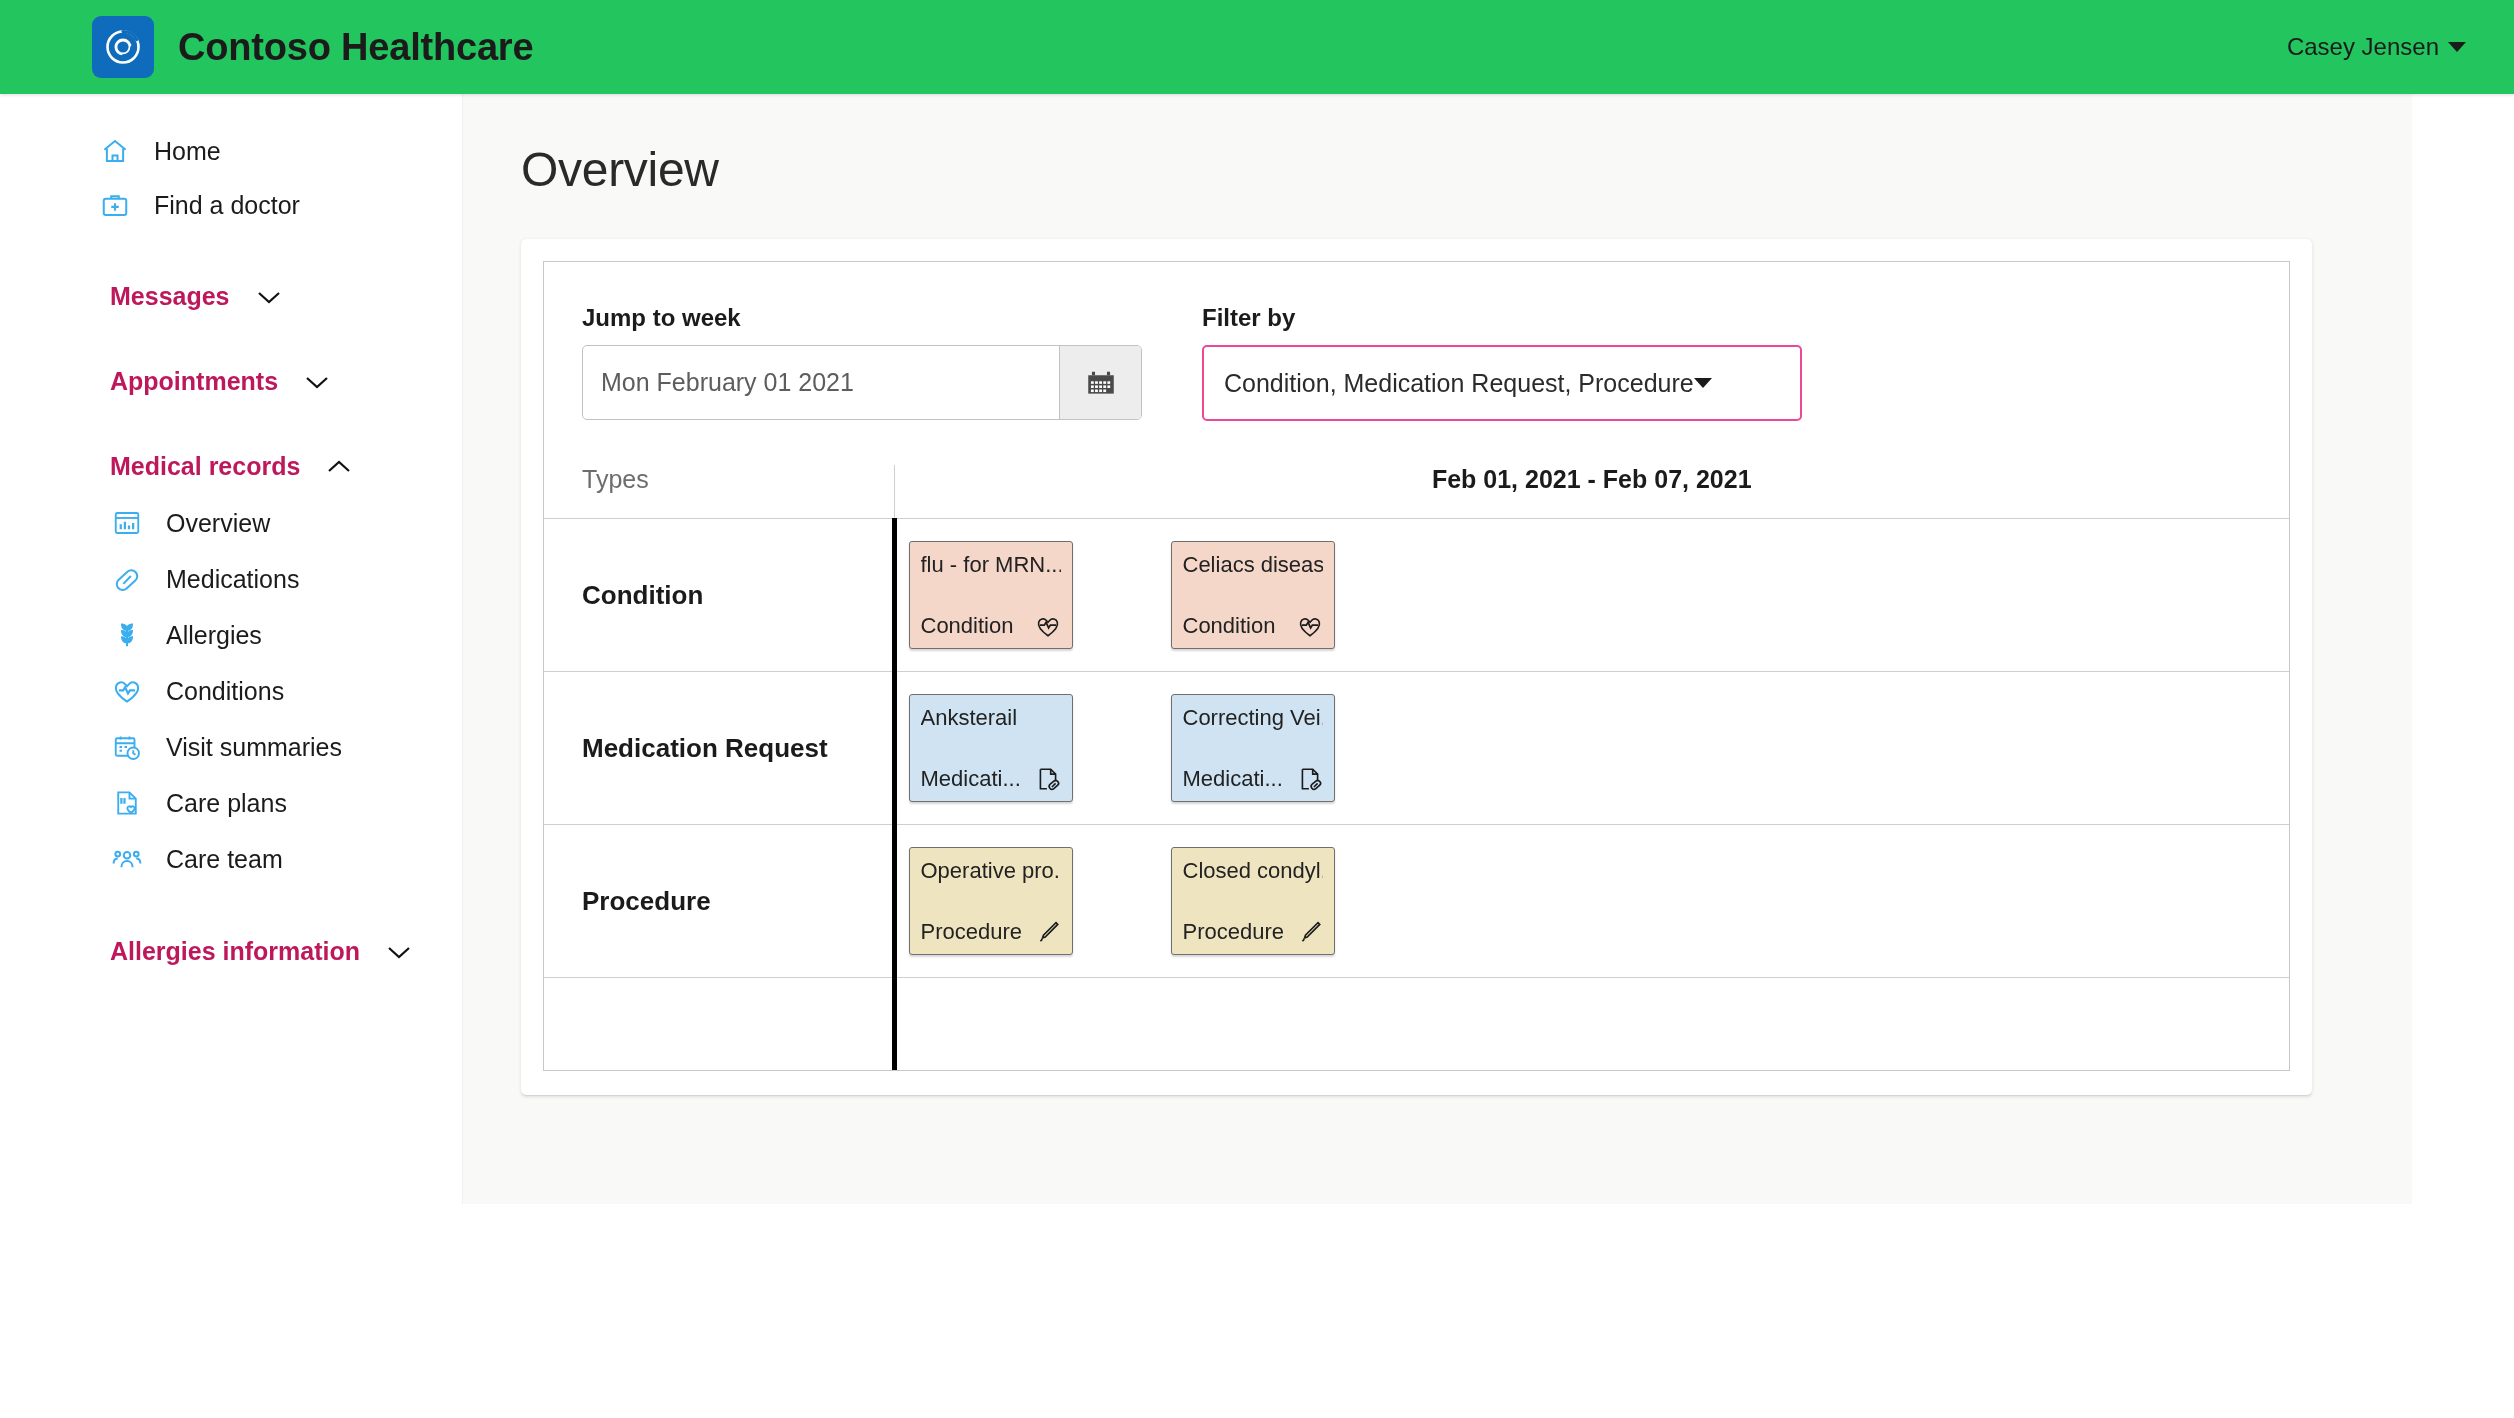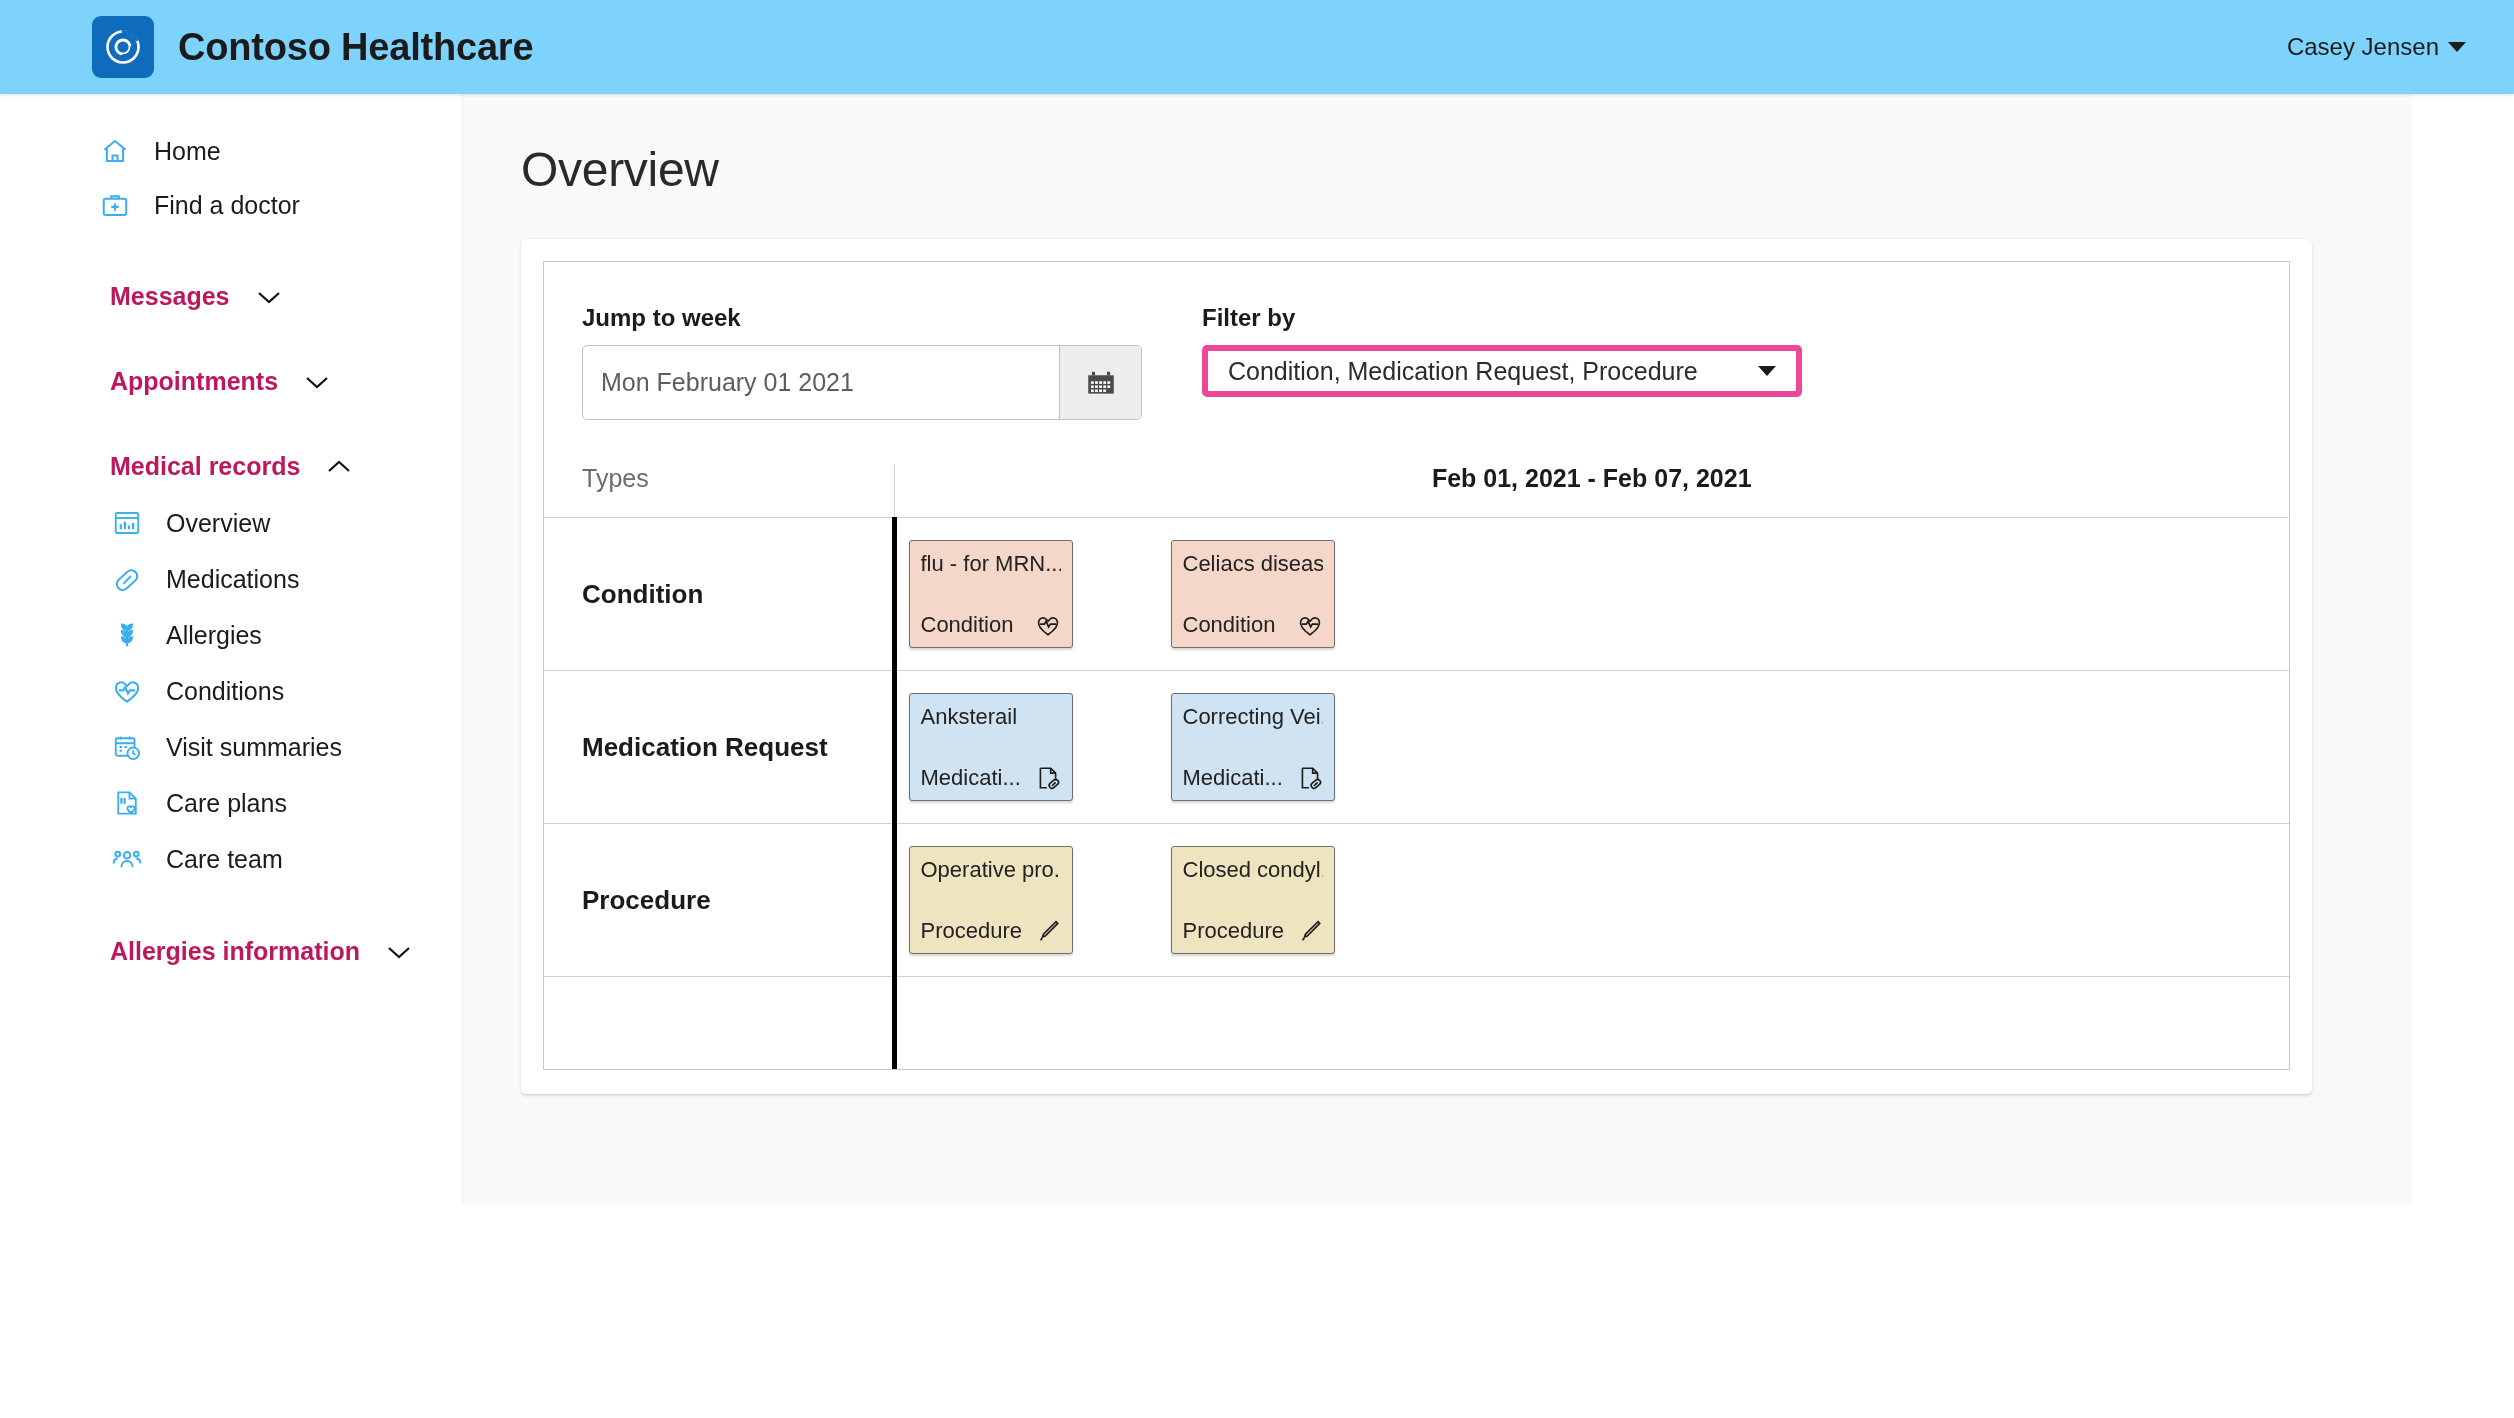--- a/index.html
+++ b/index.html
@@ -6,21 +6,21 @@
   html, body {
     width: 2514px; height: 1418px;
     background: #ffffff;
     font-family: "Liberation Sans", sans-serif;
     overflow: hidden;
   }
 
   
   .app-header {
     height: 94px;
-    background: #7dd3fc;
+    background: #22c55e;
     display: flex;
     align-items: center;
     justify-content: space-between;
     padding: 0 48px 0 92px;
     box-shadow: 0 1px 3px rgba(0,0,0,0.14);
     position: relative;
     z-index: 5;
   }
   .brand { display: flex; align-items: center; gap: 24px; }
   .brand-logo {
@@ -128,23 +128,23 @@
     font-size: 25px; color: #5d5d5d;
     padding: 0 18px;
   }
   .cal-btn {
     width: 82px; background: #ededed;
     border: none; border-left: 1px solid #c2c2c2;
     display: flex; align-items: center; justify-content: center;
     cursor: pointer;
   }
   .filter-select {
-    display: flex; align-items: center; justify-content: space-between;
-    width: 600px; height: 52px;
-    border: 6px solid #ec4899; border-radius: 5px;
+    display: flex; align-items: center; 
+    width: 600px; height: 76px;
+    border: 2px solid #ec4899; border-radius: 5px;
     background: #ffffff; padding: 0 20px;
     font-size: 25px; color: #2b2b2b; cursor: pointer;
     white-space: nowrap;
   }
 
   
   .tl { width: 100%; border-collapse: collapse; table-layout: fixed; }
   .tl col.c-type { width: 350px; }
   .tl th, .tl td { border-top: 1px solid #cfcfcf; vertical-align: middle; }
   .tl thead th { border-top: none; }

